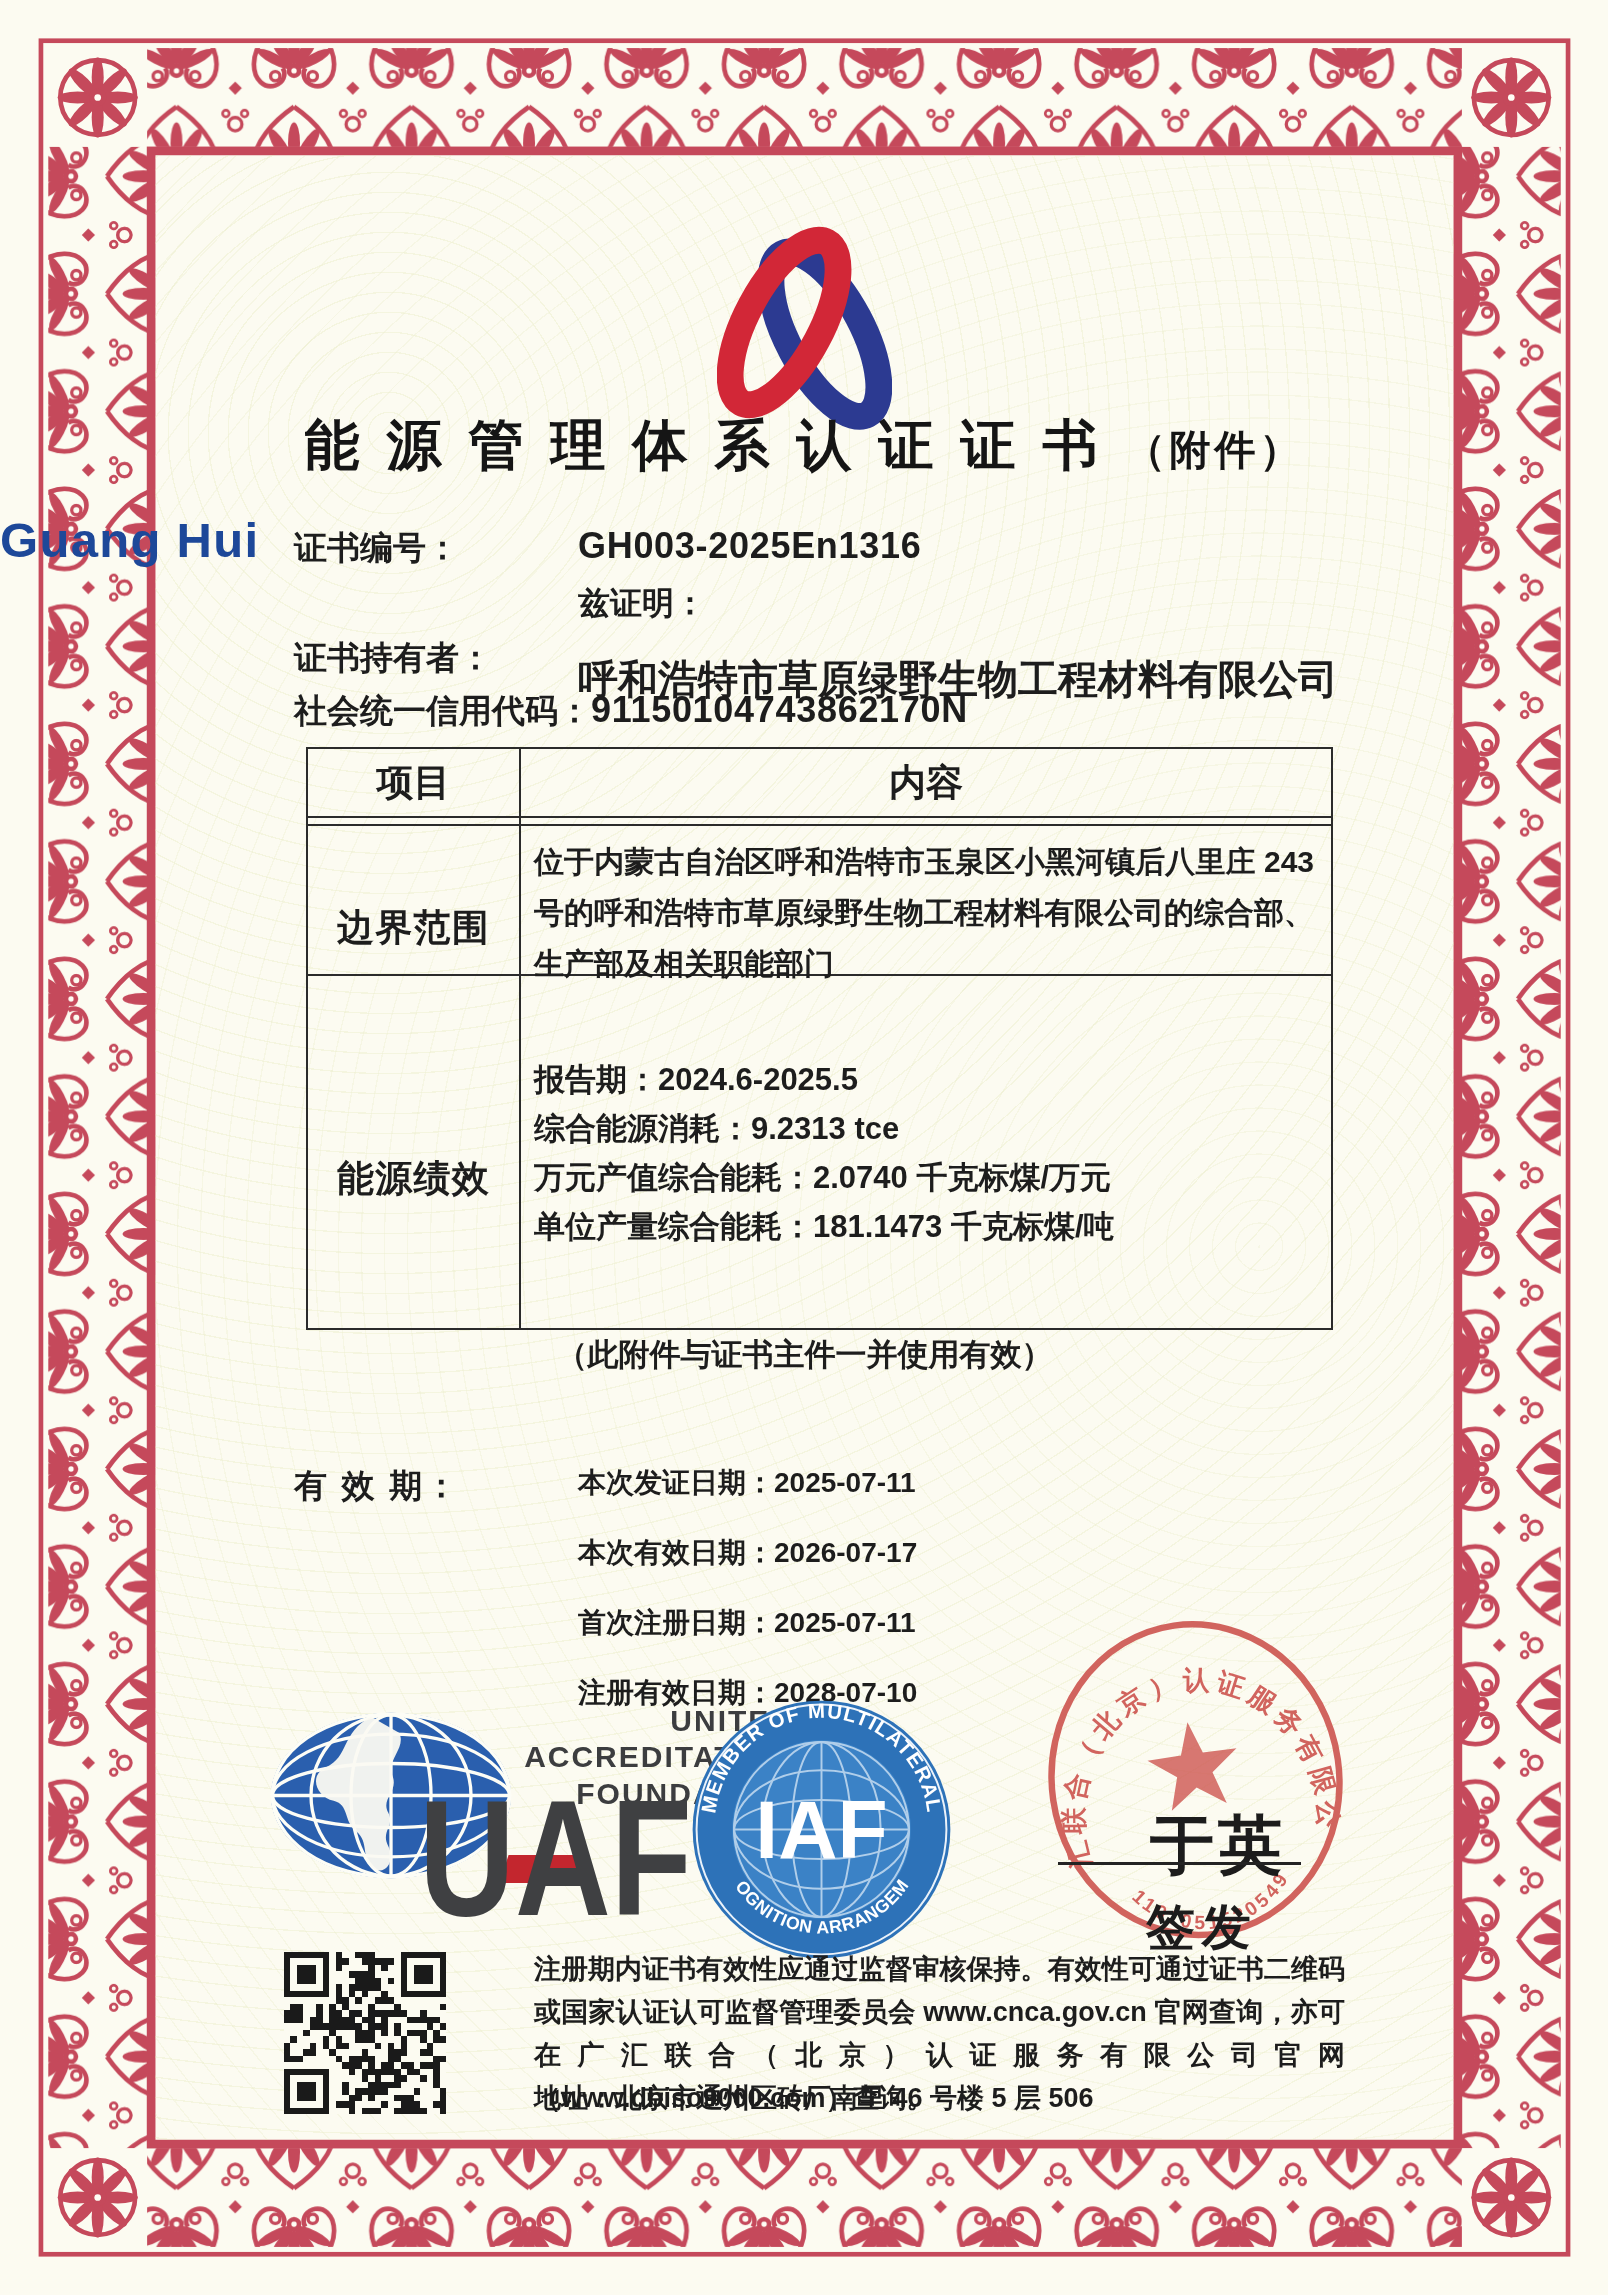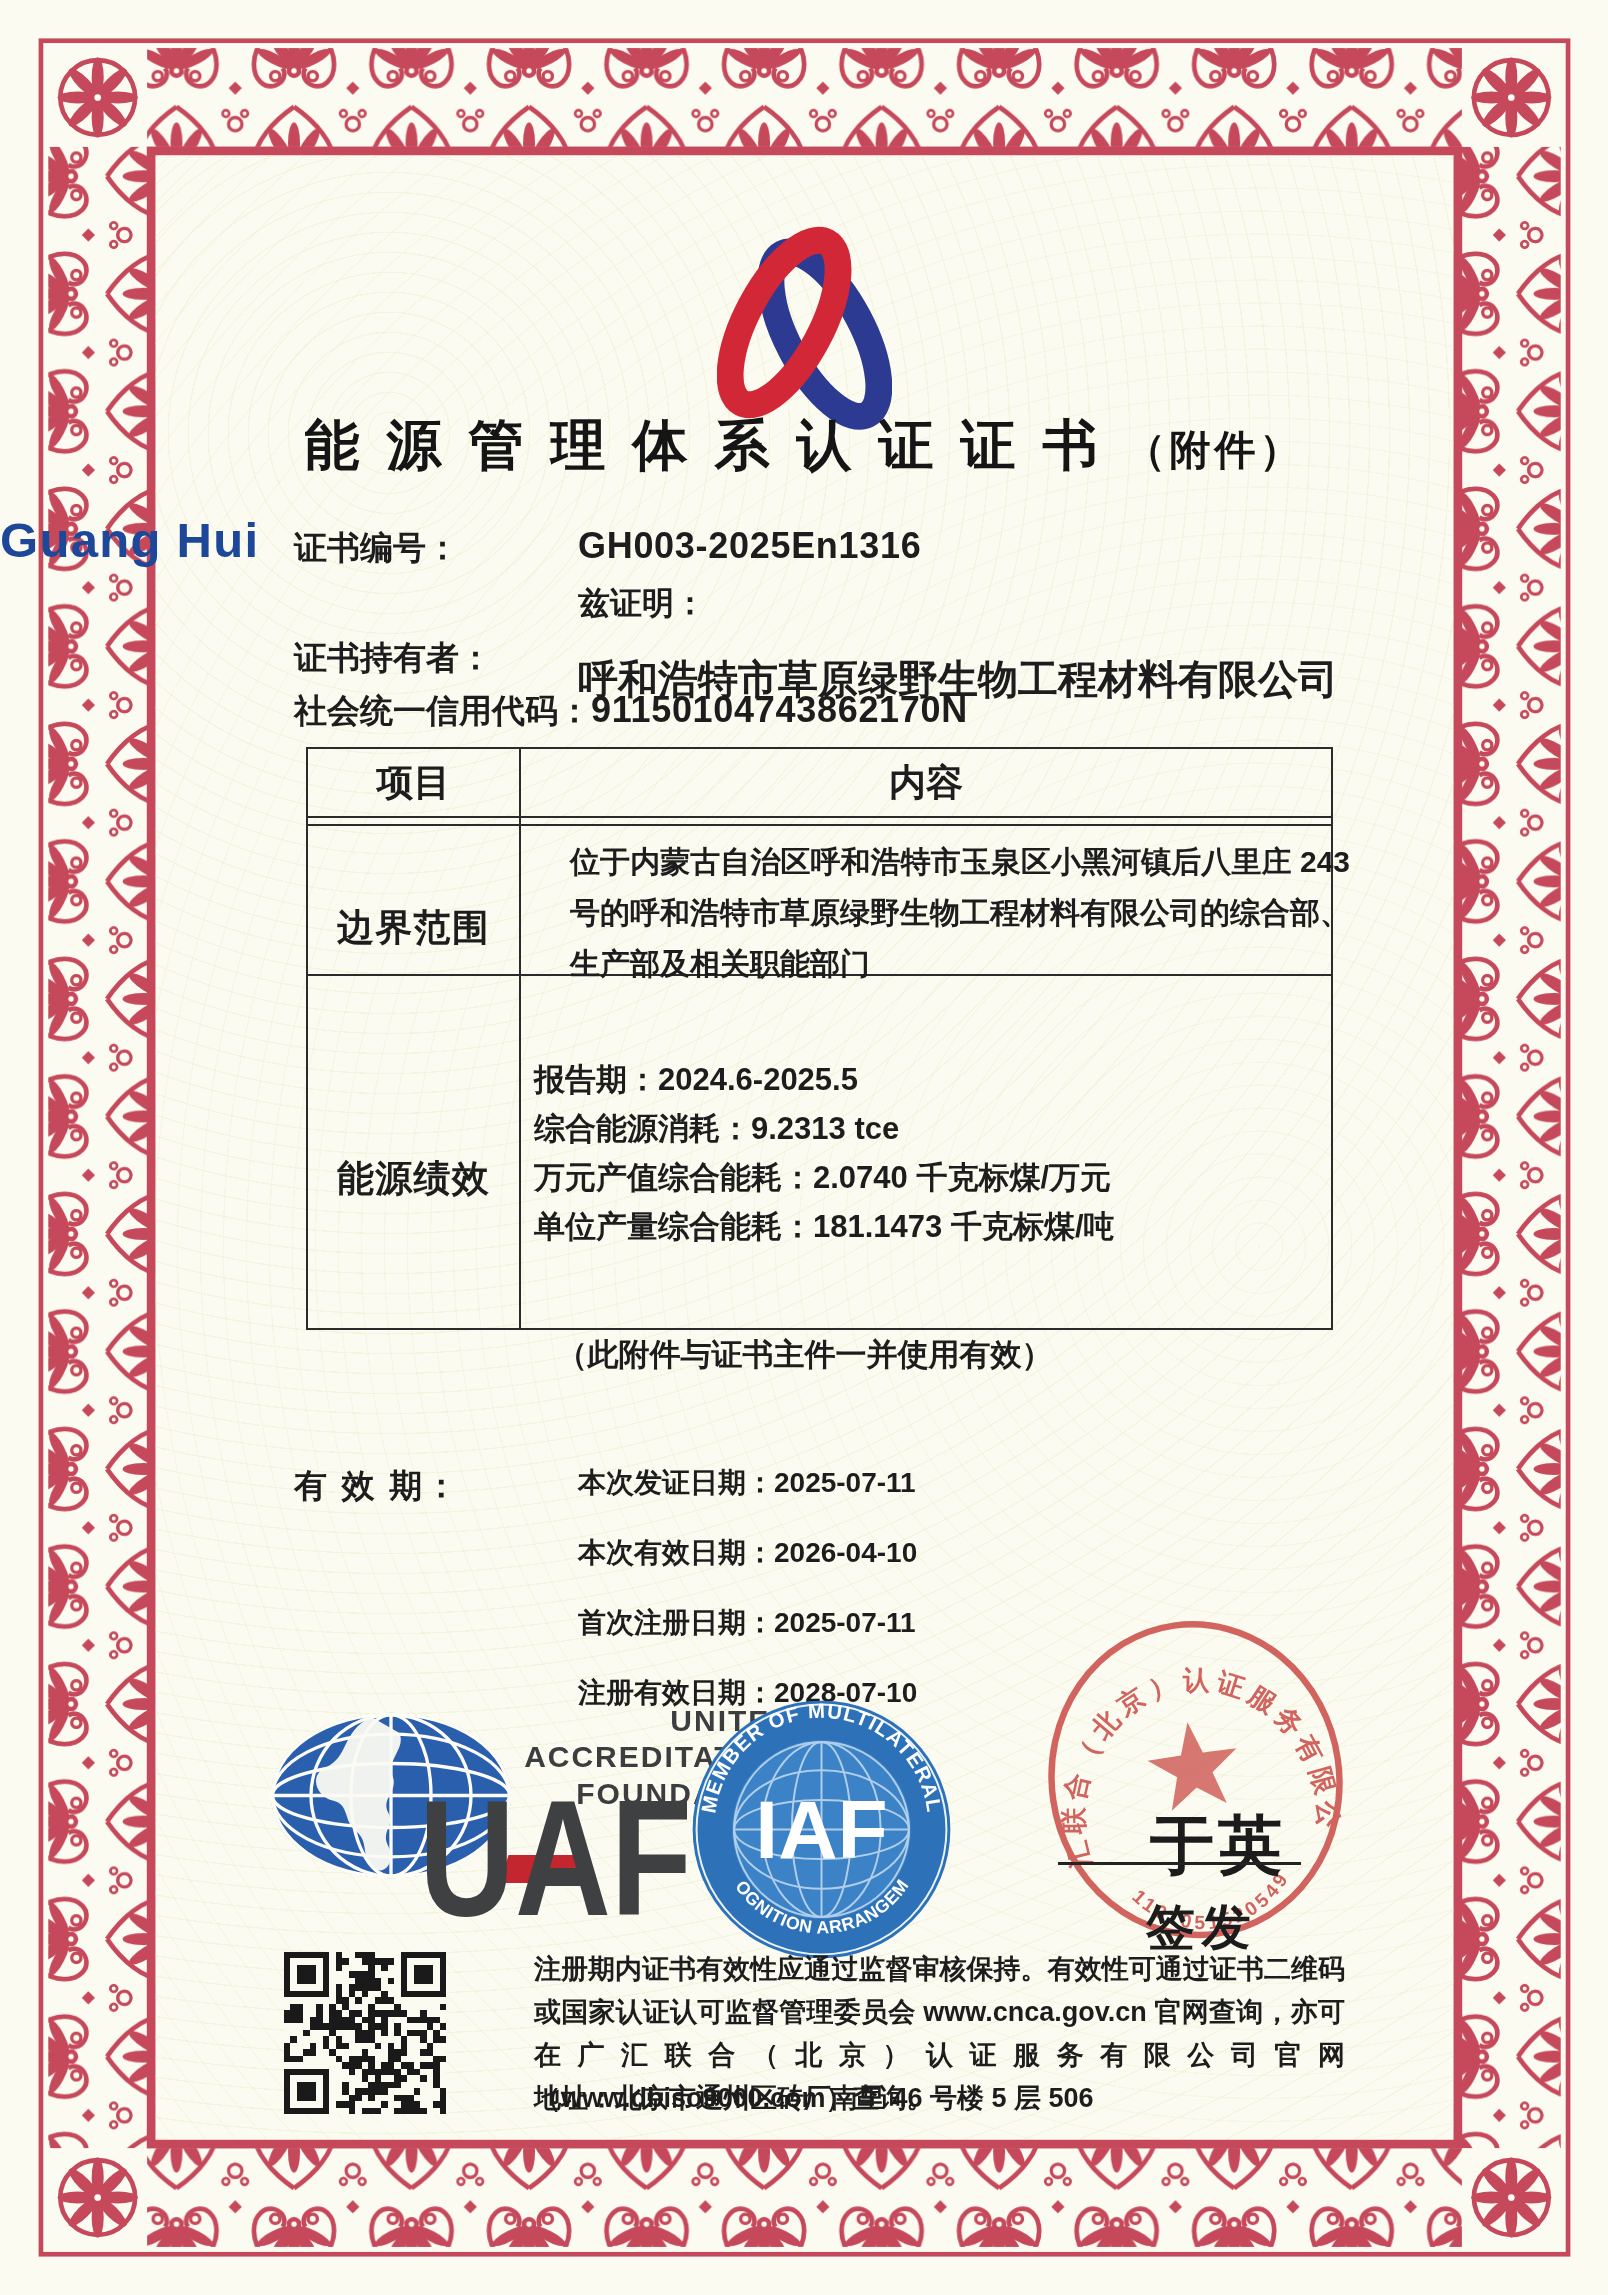--- a/index.html
+++ b/index.html
@@ -147,36 +147,36 @@
   <div class="abs cert-table">
     <div class="vline"></div>
     <div class="hline" style="top:67px;"></div>
     <div class="hline" style="top:75px;"></div>
     <div class="hline" style="top:225px;"></div>
 
     <div class="cell-center th" style="left:0;top:0;width:211px;height:67px;">项目</div>
     <div class="cell-center th" style="left:213px;top:0;right:0;height:67px;">内容</div>
 
     <div class="cell-center row-label" style="left:0;top:77px;width:211px;height:148px;">边界范围</div>
-    <div class="abs cell-text" style="left:226px;top:87px;width:780px;margin-left:36px;">位于内蒙古自治区呼和浩特市玉泉区小黑河镇后八里庄 243 号的呼和浩特市草原绿野生物工程材料有限公司的综合部、生产部及相关职能部门</div>
+    <div class="abs cell-text" style="left:226px;top:87px;width:780px;">位于内蒙古自治区呼和浩特市玉泉区小黑河镇后八里庄 243 号的呼和浩特市草原绿野生物工程材料有限公司的综合部、生产部及相关职能部门</div>
 
     <div class="cell-center row-label" style="left:0;top:227px;width:211px;height:349px;">能源绩效</div>
     <div class="abs" style="left:226px;top:306px;">
       <div class="perf-line">报告期：2024.6-2025.5</div>
       <div class="perf-line">综合能源消耗：9.2313 tce</div>
       <div class="perf-line">万元产值综合能耗：2.0740 千克标煤/万元</div>
       <div class="perf-line">单位产量综合能耗：181.1473  千克标煤/吨</div>
     </div>
   </div>
 
   <div class="abs note">（此附件与证书主件一并使用有效）</div>
 
   <div class="abs lbl" style="left:294px;top:1464px;letter-spacing:2.7px;">有 效 期：</div>
   <div class="abs validity-item" style="top:1464px;">本次发证日期：2025-07-11</div>
-  <div class="abs validity-item" style="top:1534px;">本次有效日期：2026-04-10</div>
+  <div class="abs validity-item" style="top:1534px;">本次有效日期：2026-07-17</div>
   <div class="abs validity-item" style="top:1604px;">首次注册日期：2025-07-11</div>
   <div class="abs validity-item" style="top:1674px;">注册有效日期：2028-07-10</div>
 
   <svg class="abs" style="left:267px;top:1710px;" width="248" height="171" viewBox="-186 -128 372 256">
     <ellipse rx="180" ry="124" fill="#2a5fae"></ellipse>
     <g fill="none" stroke="#fdfdf6" stroke-width="5">
       <ellipse rx="60" ry="121"></ellipse>
       <ellipse rx="120" ry="121"></ellipse>
       <ellipse rx="178" ry="122"></ellipse>
       <ellipse rx="178" ry="48"></ellipse>

